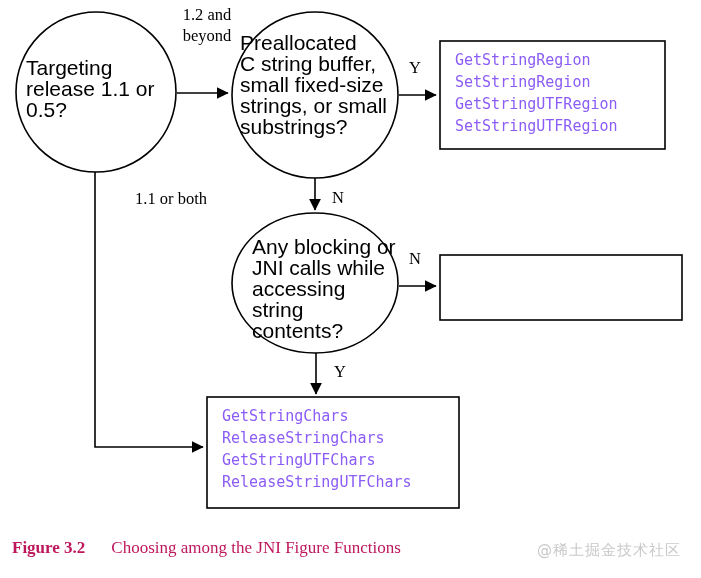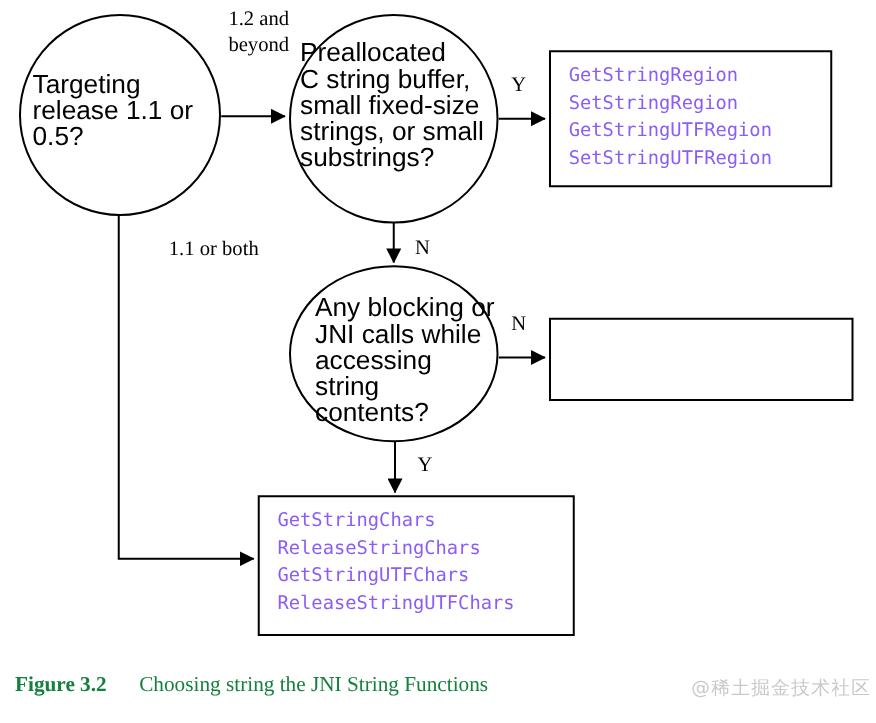--- a/index.html
+++ b/index.html
@@ -56,34 +56,34 @@
     color: #000;
     white-space: pre-line;
     text-align: center;
   }
   .caption {
     position: absolute;
     left: 12px;
     top: 538px;
     font-family: "Liberation Serif", "DejaVu Serif", serif;
     font-size: 17px;
-    color: #15803d;
+    color: #be185d;
     display: flex;
     align-items: baseline;
   }
   .caption-label {
     font-weight: bold;
     margin-right: 26px;
   }
   .caption-title {
     font-weight: normal;
   }
   .watermark {
     position: absolute;
-    right: 4px;
+    right: 20px;
     top: 541px;
     font-family: "DejaVu Sans", "Liberation Sans", sans-serif;
     font-size: 15px;
     color: #c9c9c9;
     letter-spacing: 1px;
     user-select: none;
   }
 </style>
 </head>
 <body>
@@ -156,18 +156,18 @@
   <div class="edge-label" style="left:405px; top:57px; width:20px;">Y</div>
 
   <div class="edge-label" style="left:328px; top:187px; width:20px;">N</div>
 
   <div class="edge-label" style="left:405px; top:248px; width:20px;">N</div>
 
   <div class="edge-label" style="left:330px; top:361px; width:20px;">Y</div>
 
   <div class="caption">
     <span class="caption-label">Figure 3.2</span>
-    <span class="caption-title">Choosing string the JNI String Functions</span>
+    <span class="caption-title">Choosing among the JNI Figure Functions</span>
   </div>
 
   <div class="watermark">@稀土掘金技术社区</div>
 
 </div>
 
 </body></html>

